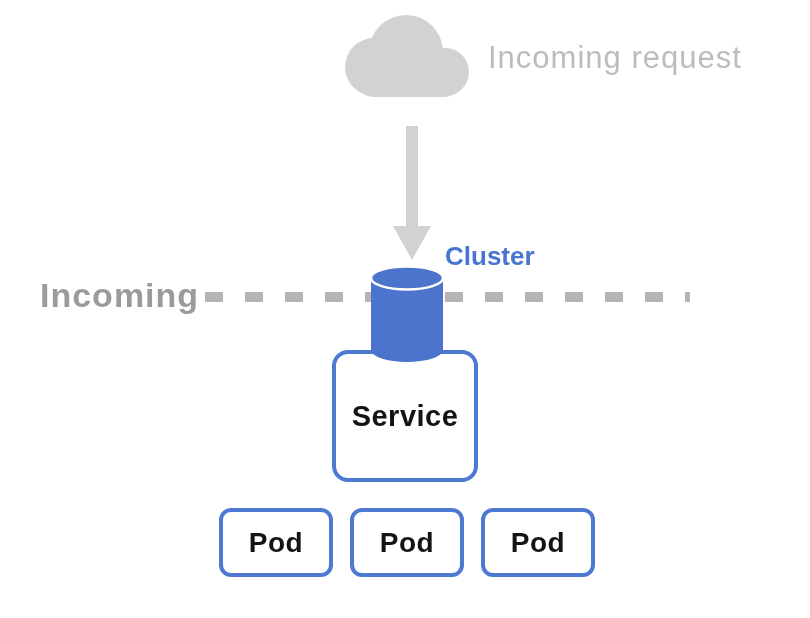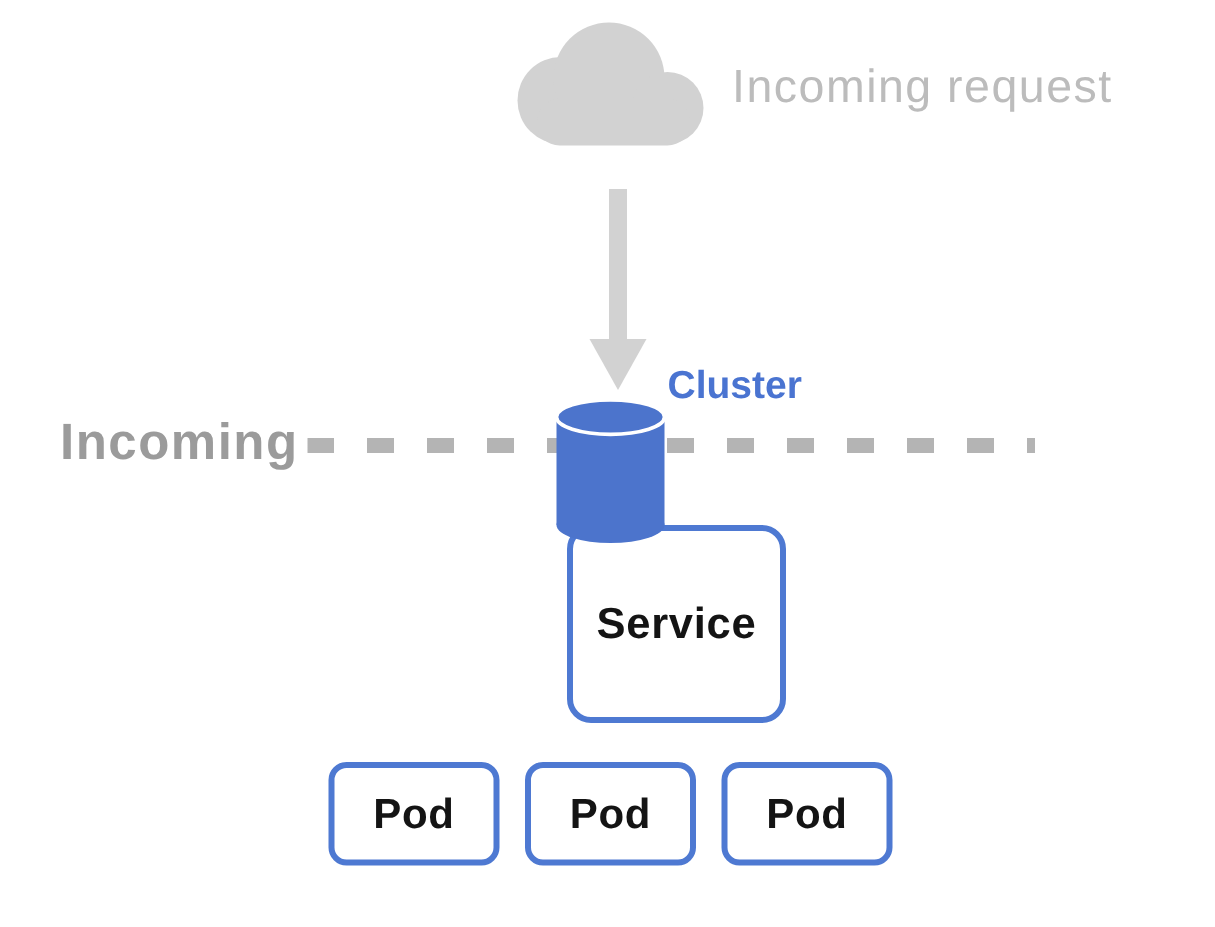--- a/index.html
+++ b/index.html
@@ -71,21 +71,20 @@
     left: 332px; top: 350px;
     width: 146px; height: 132px;
     background: #ffffff;
     border: 4px solid #4e79d2;
     border-radius: 16px;
     box-sizing: border-box;
     display: flex;
     align-items: center;
     justify-content: center;
     z-index: 2;
-    margin-left: 46px;
   }
   .service-label {
     font-size: 29px;
     font-weight: 700;
     color: #141414;
     letter-spacing: 0.5px;
   }
 
   
   .pod-box {

